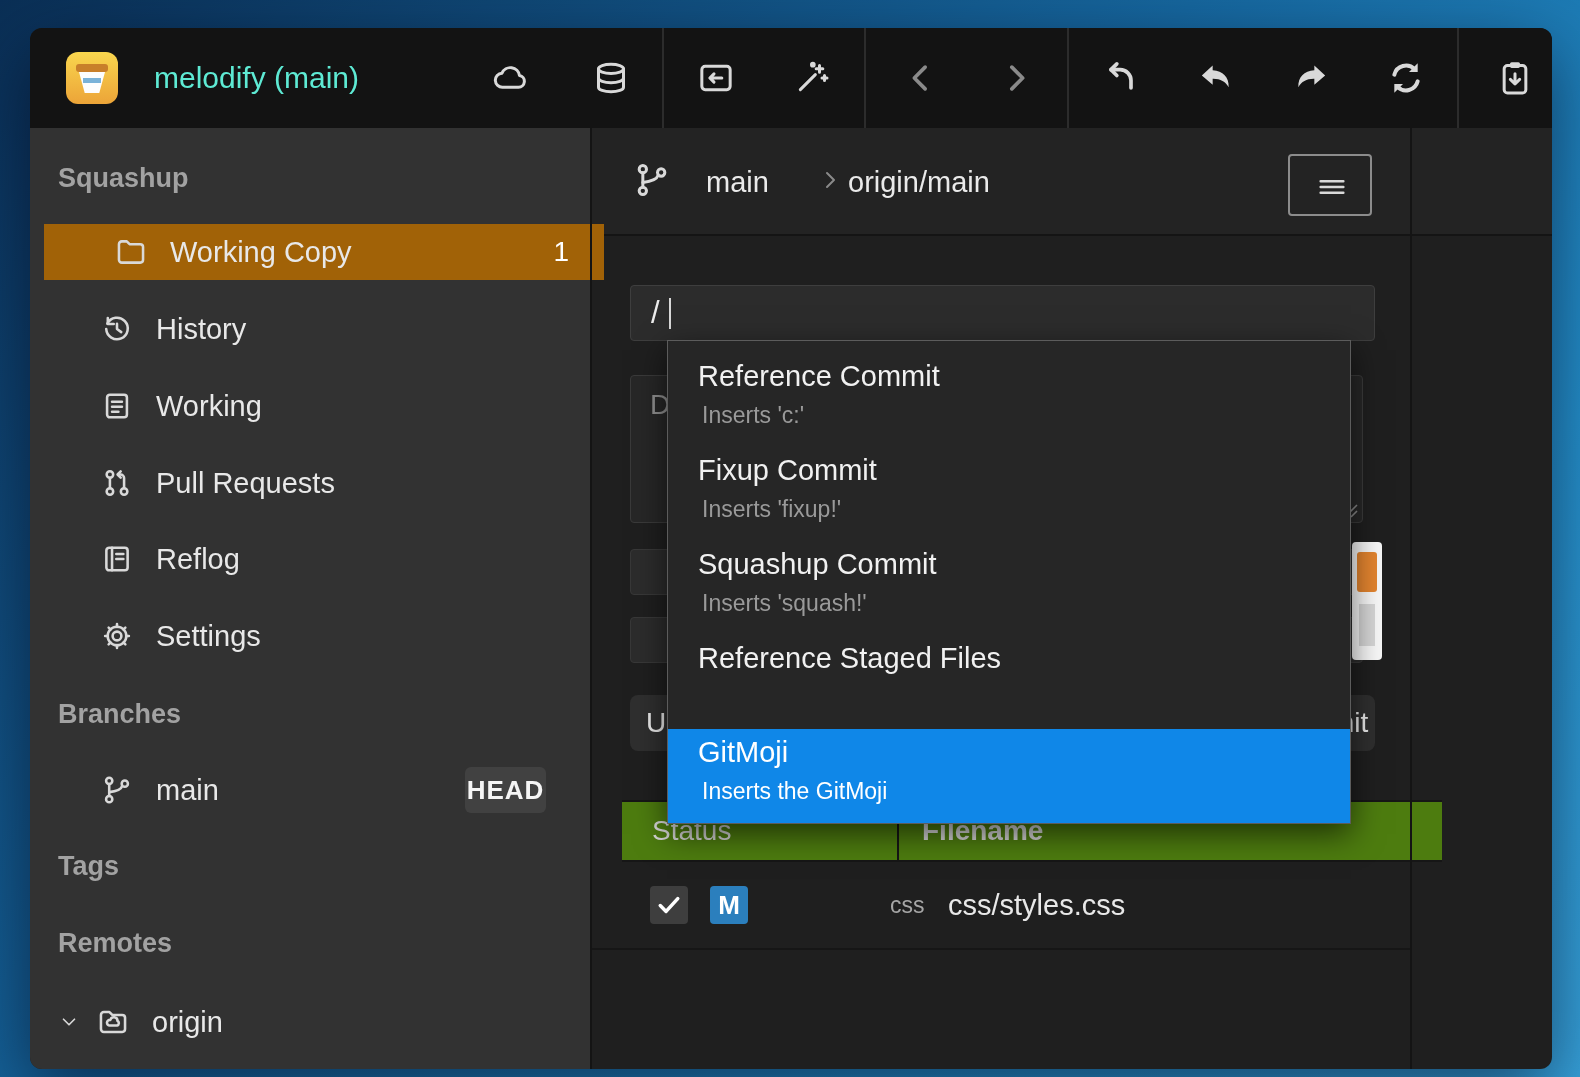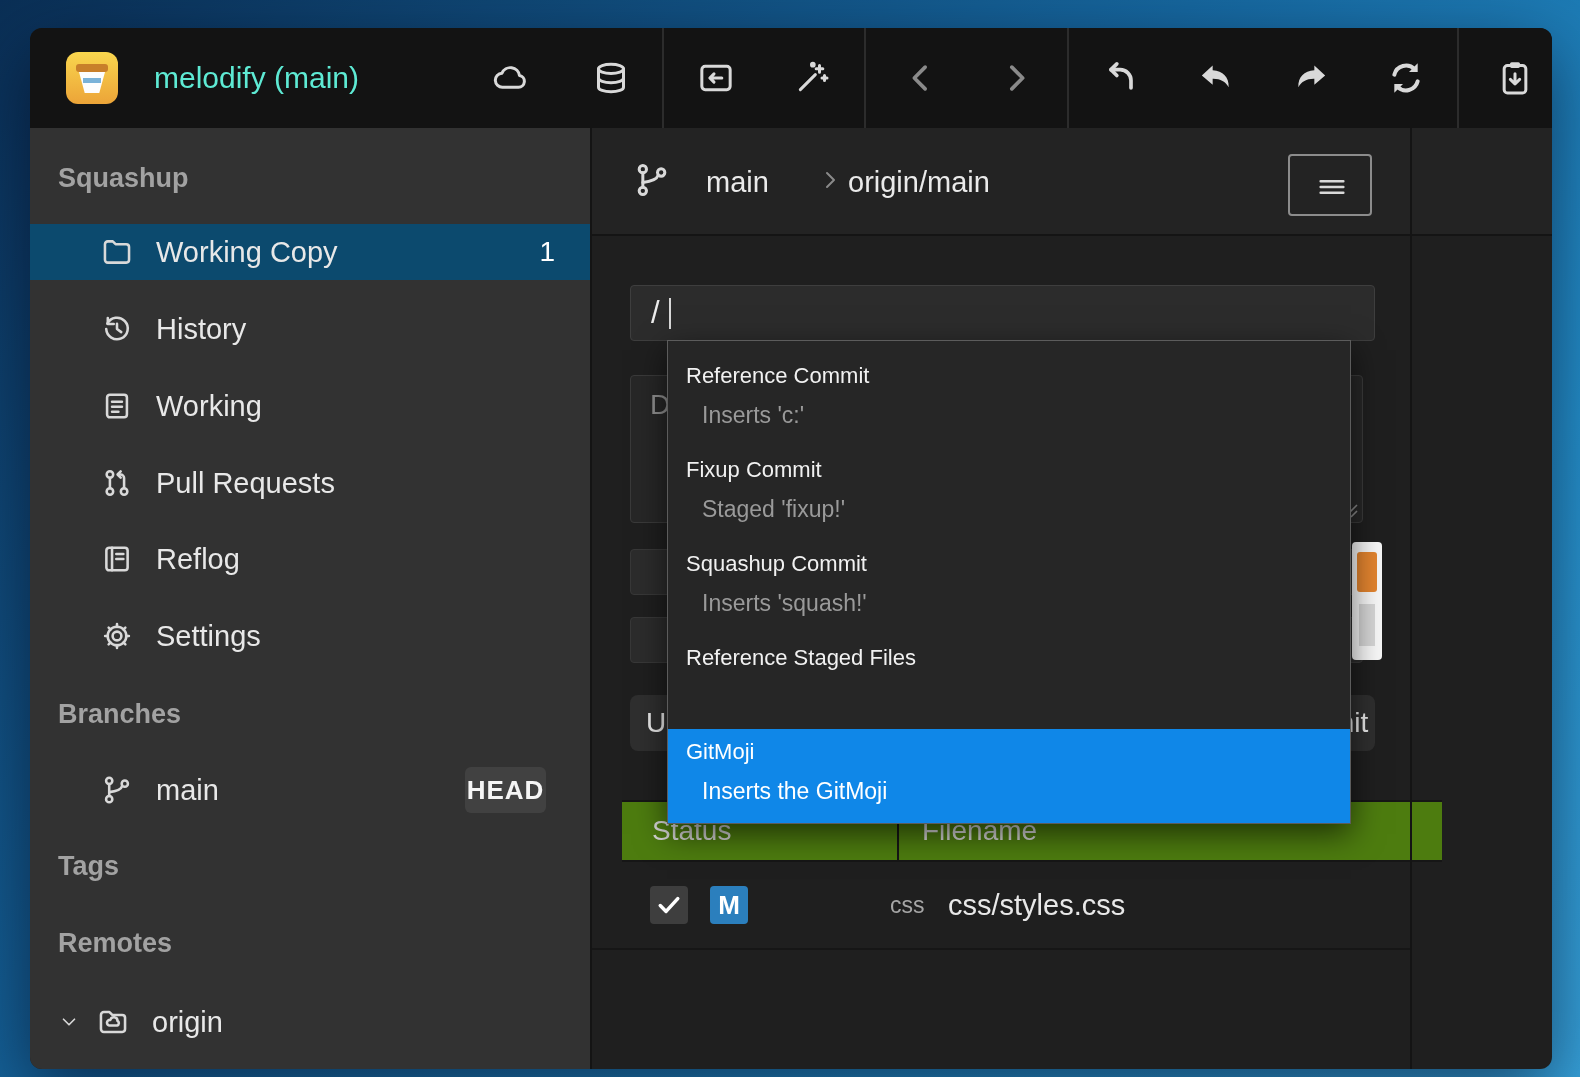--- a/index.html
+++ b/index.html
@@ -27,21 +27,21 @@
   .tbtn{position:absolute;top:30px;width:40px;height:40px;cursor:default;}
   .tsep{position:absolute;top:0;width:2px;height:100px;background:#2c2c2c;}
   .ic svg{display:block;}
   .stroke{stroke:#d9d9d9;fill:none;stroke-width:1.8;stroke-linecap:round;stroke-linejoin:round;}
   .stroke-dim{stroke:#8a8a8a;fill:none;stroke-width:2.2;stroke-linecap:round;stroke-linejoin:round;}
   
   .sidebar-bg{position:absolute;left:0;top:100px;width:560px;height:941px;background:#323232;z-index:1;}
   .shead{position:absolute;left:28px;height:36px;line-height:36px;font-size:27px;font-weight:bold;
     color:#a2a2a2;z-index:2;}
   .srow{position:absolute;left:0;width:560px;height:56px;z-index:2;}
-  .srow.selected{background:#0c4a6e;}
+  .srow.selected{background:#a16207;margin-left:14px;}
   .srow .rowicon{position:absolute;left:70px;top:11px;width:34px;height:34px;}
   .srow .rowlabel{position:absolute;left:126px;top:0;height:56px;line-height:56px;
     font-size:29px;color:#e8e8e8;white-space:nowrap;}
   .count-badge{position:absolute;right:35px;top:0;height:56px;line-height:56px;
     font-size:28px;color:#ffffff;}
   .head-badge{position:absolute;right:44px;top:5px;width:81px;height:46px;line-height:46px;
     background:#414141;border-radius:6px;text-align:center;font-size:26px;font-weight:bold;
     color:#f5f5f5;letter-spacing:1px;}
   .srow .expander{position:absolute;left:28px;top:17px;width:22px;height:22px;}
   .srow .rowicon2{position:absolute;left:66px;top:11px;width:34px;height:34px;}
@@ -80,30 +80,30 @@
   .unstage-btn{position:absolute;left:600px;top:667px;width:210px;height:56px;background:#2f2f2f;
     border-radius:8px;color:#eaeaea;font-size:28px;line-height:56px;padding-left:16px;
     box-sizing:border-box;z-index:2;white-space:nowrap;overflow:hidden;}
   .commit-btn{position:absolute;left:1235px;top:667px;width:110px;height:56px;background:#2f2f2f;
     border-radius:8px;text-align:center;line-height:56px;font-size:28px;color:#eaeaea;z-index:2;}
   
   .dropdown{position:absolute;left:637px;top:312px;width:684px;box-sizing:border-box;
     background:#262626;border:1px solid #5c5c5c;box-shadow:0 10px 30px rgba(0,0,0,.6);
     padding-top:12px;z-index:30;}
   .dd-item{height:94px;}
-  .dd-title{margin-left:18px;font-size:22px;color:#f1f1f1;line-height:42px;padding-top:2px;white-space:nowrap;}
+  .dd-title{margin-left:30px;font-size:29px;color:#f1f1f1;line-height:42px;padding-top:2px;white-space:nowrap;}
   .dd-sub{margin-left:34px;font-size:23px;color:#9a9a9a;line-height:36px;white-space:nowrap;}
   .dd-item.selected{background:#0f87e8;}
   .dd-item.selected .dd-title,.dd-item.selected .dd-sub{color:#ffffff;}
   
   .tbl-head{position:absolute;left:592px;top:772px;width:820px;height:62px;background:#4d7c0f;
     border-top:2px solid #161616;border-bottom:2px solid #161616;box-sizing:border-box;z-index:2;}
   .th-div{position:absolute;left:275px;top:0;bottom:0;width:2px;background:#161616;}
   .th-status{position:absolute;left:30px;top:0;height:58px;line-height:58px;font-size:28px;color:#d6d6d6;}
-  .th-filename{position:absolute;left:300px;top:0;height:58px;line-height:58px;font-size:28px;color:#d6d6d6;}
+  .th-filename{position:absolute;left:300px;top:0;height:58px;line-height:58px;font-size:28px;color:#d6d6d6;font-weight:bold;}
   .tbl-row{position:absolute;left:560px;top:834px;width:820px;height:88px;
     border-bottom:2px solid #161616;box-sizing:border-box;z-index:2;}
   .chk{position:absolute;left:60px;top:24px;width:38px;height:38px;background:#3e3e3e;border-radius:4px;}
   .chk svg{position:absolute;left:5px;top:5px;}
   .m-badge{position:absolute;left:120px;top:24px;width:38px;height:38px;background:#2b7fbd;
     border-radius:4px;text-align:center;line-height:38px;font-size:26px;font-weight:bold;color:#fff;}
   .ftype{position:absolute;left:300px;top:0;height:86px;line-height:86px;font-size:23px;color:#a6a6a6;}
   .fname{position:absolute;left:358px;top:0;height:86px;line-height:86px;font-size:29px;color:#e8e8e8;}
 </style>
 </head>
@@ -348,21 +348,21 @@
     <div class="unstage-btn">Unstage All</div>
     <div class="commit-btn">Commit</div>
 
     <div class="dropdown">
       <div class="dd-item">
         <div class="dd-title">Reference Commit</div>
         <div class="dd-sub">Inserts 'c:'</div>
       </div>
       <div class="dd-item">
         <div class="dd-title">Fixup Commit</div>
-        <div class="dd-sub">Staged 'fixup!'</div>
+        <div class="dd-sub">Inserts 'fixup!'</div>
       </div>
       <div class="dd-item">
         <div class="dd-title">Squashup Commit</div>
         <div class="dd-sub">Inserts 'squash!'</div>
       </div>
       <div class="dd-item">
         <div class="dd-title">Reference Staged Files</div>
       </div>
       <div class="dd-item selected">
         <div class="dd-title">GitMoji</div>

